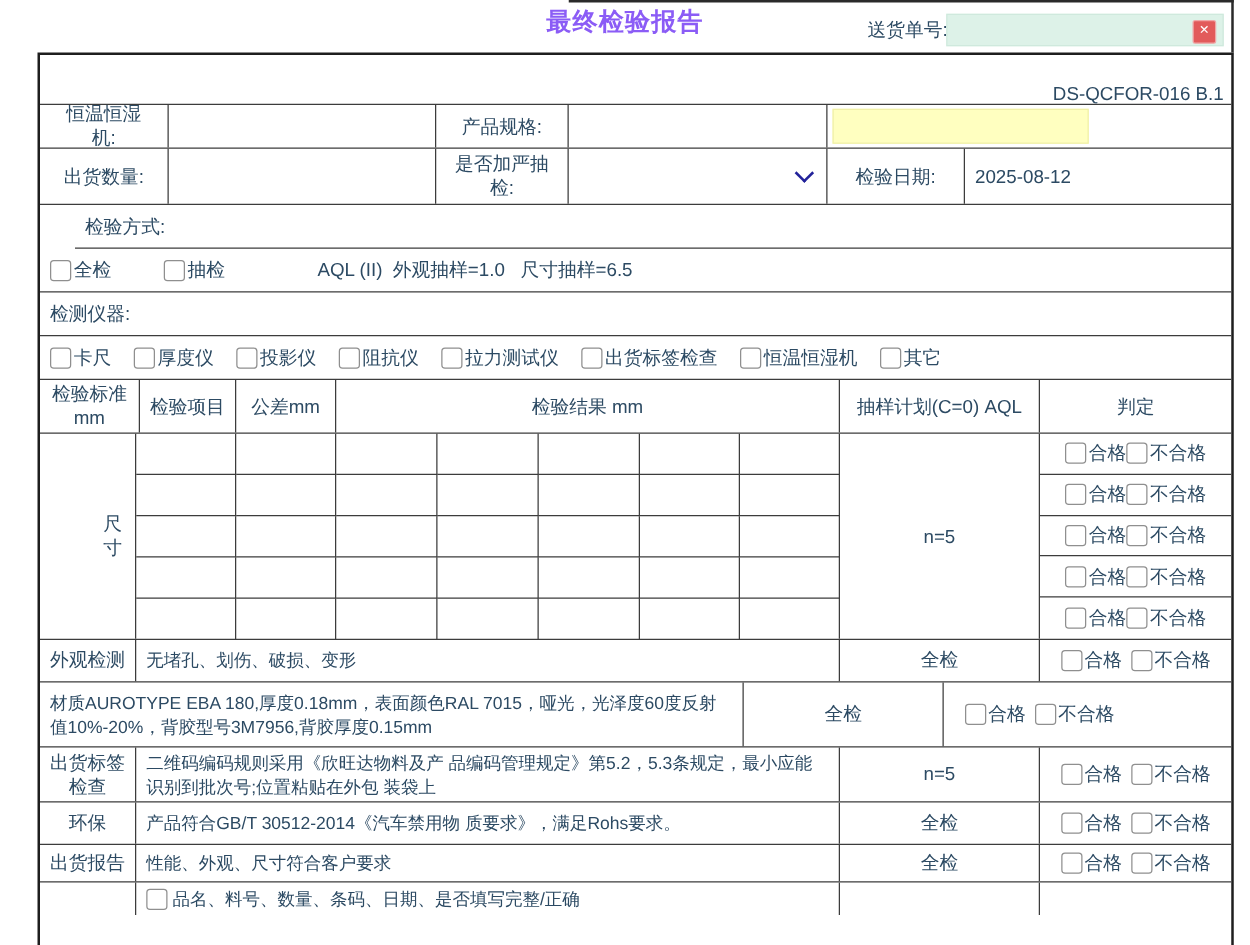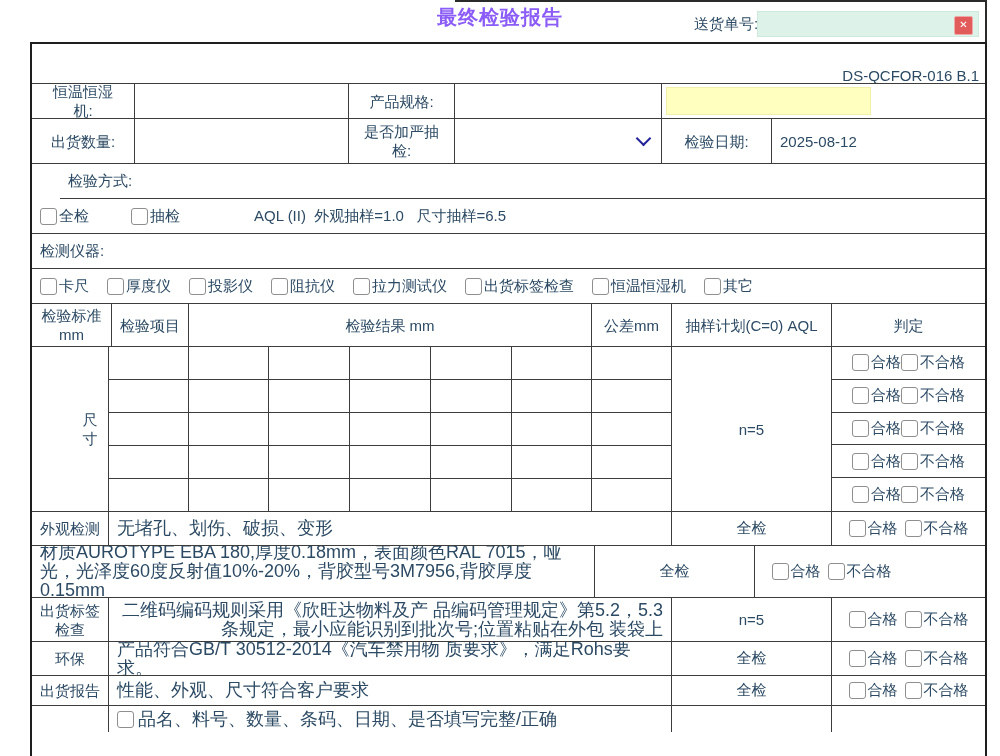--- a/index.html
+++ b/index.html
@@ -34,21 +34,21 @@
   .section-lbl{font-size:15px;padding-left:8px;}
   .checksrow{align-items:center;padding-left:8px;font-size:15px;}
   .pair{display:inline-flex;align-items:center;margin-right:18px;white-space:nowrap;}
   .cb{width:15px;height:15px;border:1px solid #8f8f8f;border-radius:3px;background:#fff;
       display:inline-block;flex:none;margin-right:2px;cursor:pointer;}
   .aql{white-space:pre;margin-left:56px;font-size:15px;}
 
   
   .th{justify-content:center;text-align:center;font-size:15px;line-height:19px;}
   .item-cell{justify-content:center;text-align:center;font-size:15px;line-height:19px;padding:0 4px;}
-  .desc-cell{font-size:18px;line-height:19px;padding:2px 8px;align-items:center;}
+  .desc-cell{font-size:14px;line-height:19px;padding:2px 8px;align-items:center;}
   .samp-cell{justify-content:center;font-size:15px;}
   .jud{justify-content:center;font-size:15px;white-space:nowrap;}
   .jud .cb{margin-right:2px;}
   .jud .gap{width:7px;display:inline-block;}
 
   .dimgrid{display:grid;grid-template-columns:80px 80px 81px 81px 81px 80px 80px;
            grid-auto-rows:33px;box-sizing:border-box;border-right:1px solid #3c3c3c;}
   .dimgrid > div{border-right:1px solid #3c3c3c;border-bottom:1px solid #3c3c3c;box-sizing:border-box;}
   .dimgrid > div.c7{border-right:none;}
   .dimgrid > div.r5{border-bottom:none;}
@@ -155,22 +155,22 @@
         <span>其它</span>
       </span>
     </div>
 
     <div class="row" style="height:43px;">
       <div class="cell th" style="width:80px;">
         <span><span>检验标准</span><br>
         <span>mm</span></span>
       </div>
       <div class="cell th" style="width:77px;">检验项目</div>
+      <div class="cell th" style="width:80px;">公差mm</div>
       <div class="cell th" style="width:403px;">检验结果 mm</div>
-      <div class="cell th" style="width:80px;">公差mm</div>
       <div class="cell th" style="width:160px;">抽样计划(C=0) AQL</div>
       <div class="cell th last" style="width:153px;">判定</div>
     </div>
 
     <div class="row" style="height:165px;">
       <div class="cell item-cell" style="width:77px;padding-left:44px;">尺寸</div>
       <div class="dimgrid" style="width:563px;">
         <div></div>
           <div></div>
           <div></div>
@@ -267,21 +267,21 @@
         <span class="cb"></span>
           <span>合格</span>
           <span class="gap"></span>
           <span class="cb"></span>
           <span>不合格</span>
       </div>
     </div>
 
     <div class="row" style="height:44px;">
       <div class="cell item-cell" style="width:77px;">出货标签检查</div>
-      <div class="cell desc-cell" style="width:563px;text-align:right;">二维码编码规则采用《欣旺达物料及产 品编码管理规定》第5.2，5.3条规定，最小应能识别到批次号;位置粘贴在外包 装袋上</div>
+      <div class="cell desc-cell" style="width:563px;">二维码编码规则采用《欣旺达物料及产 品编码管理规定》第5.2，5.3条规定，最小应能识别到批次号;位置粘贴在外包 装袋上</div>
       <div class="cell samp-cell" style="width:160px;">n=5</div>
       <div class="cell last jud" style="width:153px;">
         <span class="cb"></span>
           <span>合格</span>
           <span class="gap"></span>
           <span class="cb"></span>
           <span>不合格</span>
       </div>
     </div>
 

